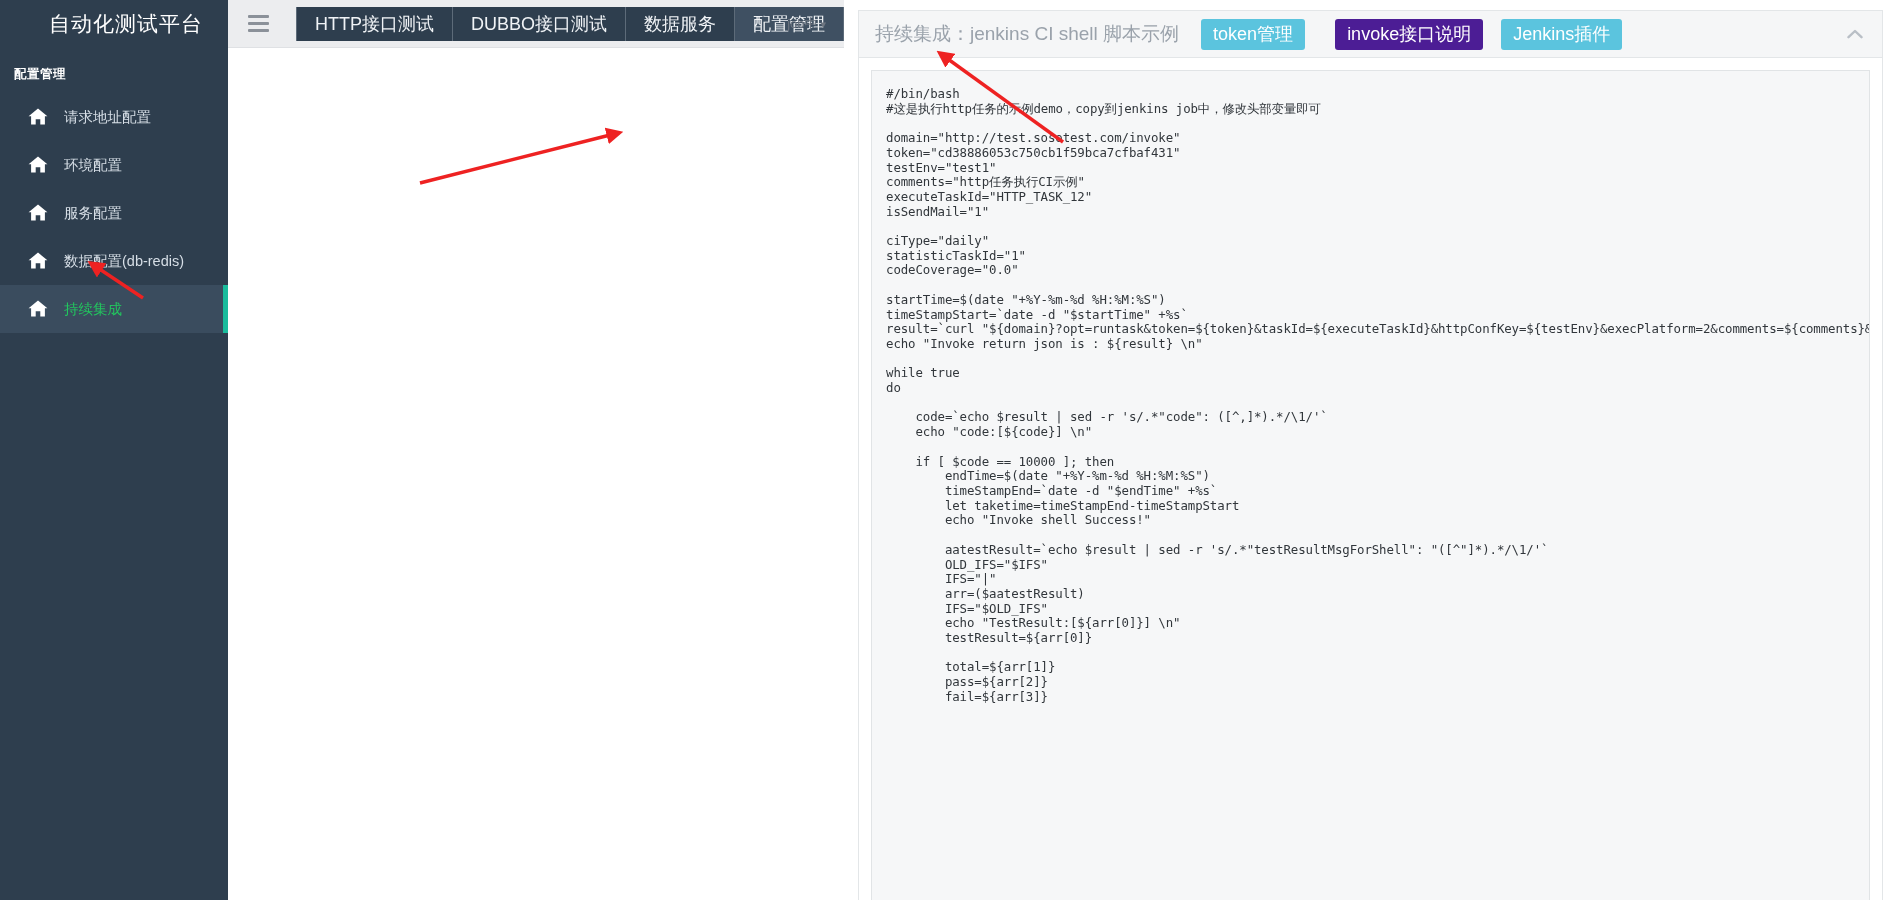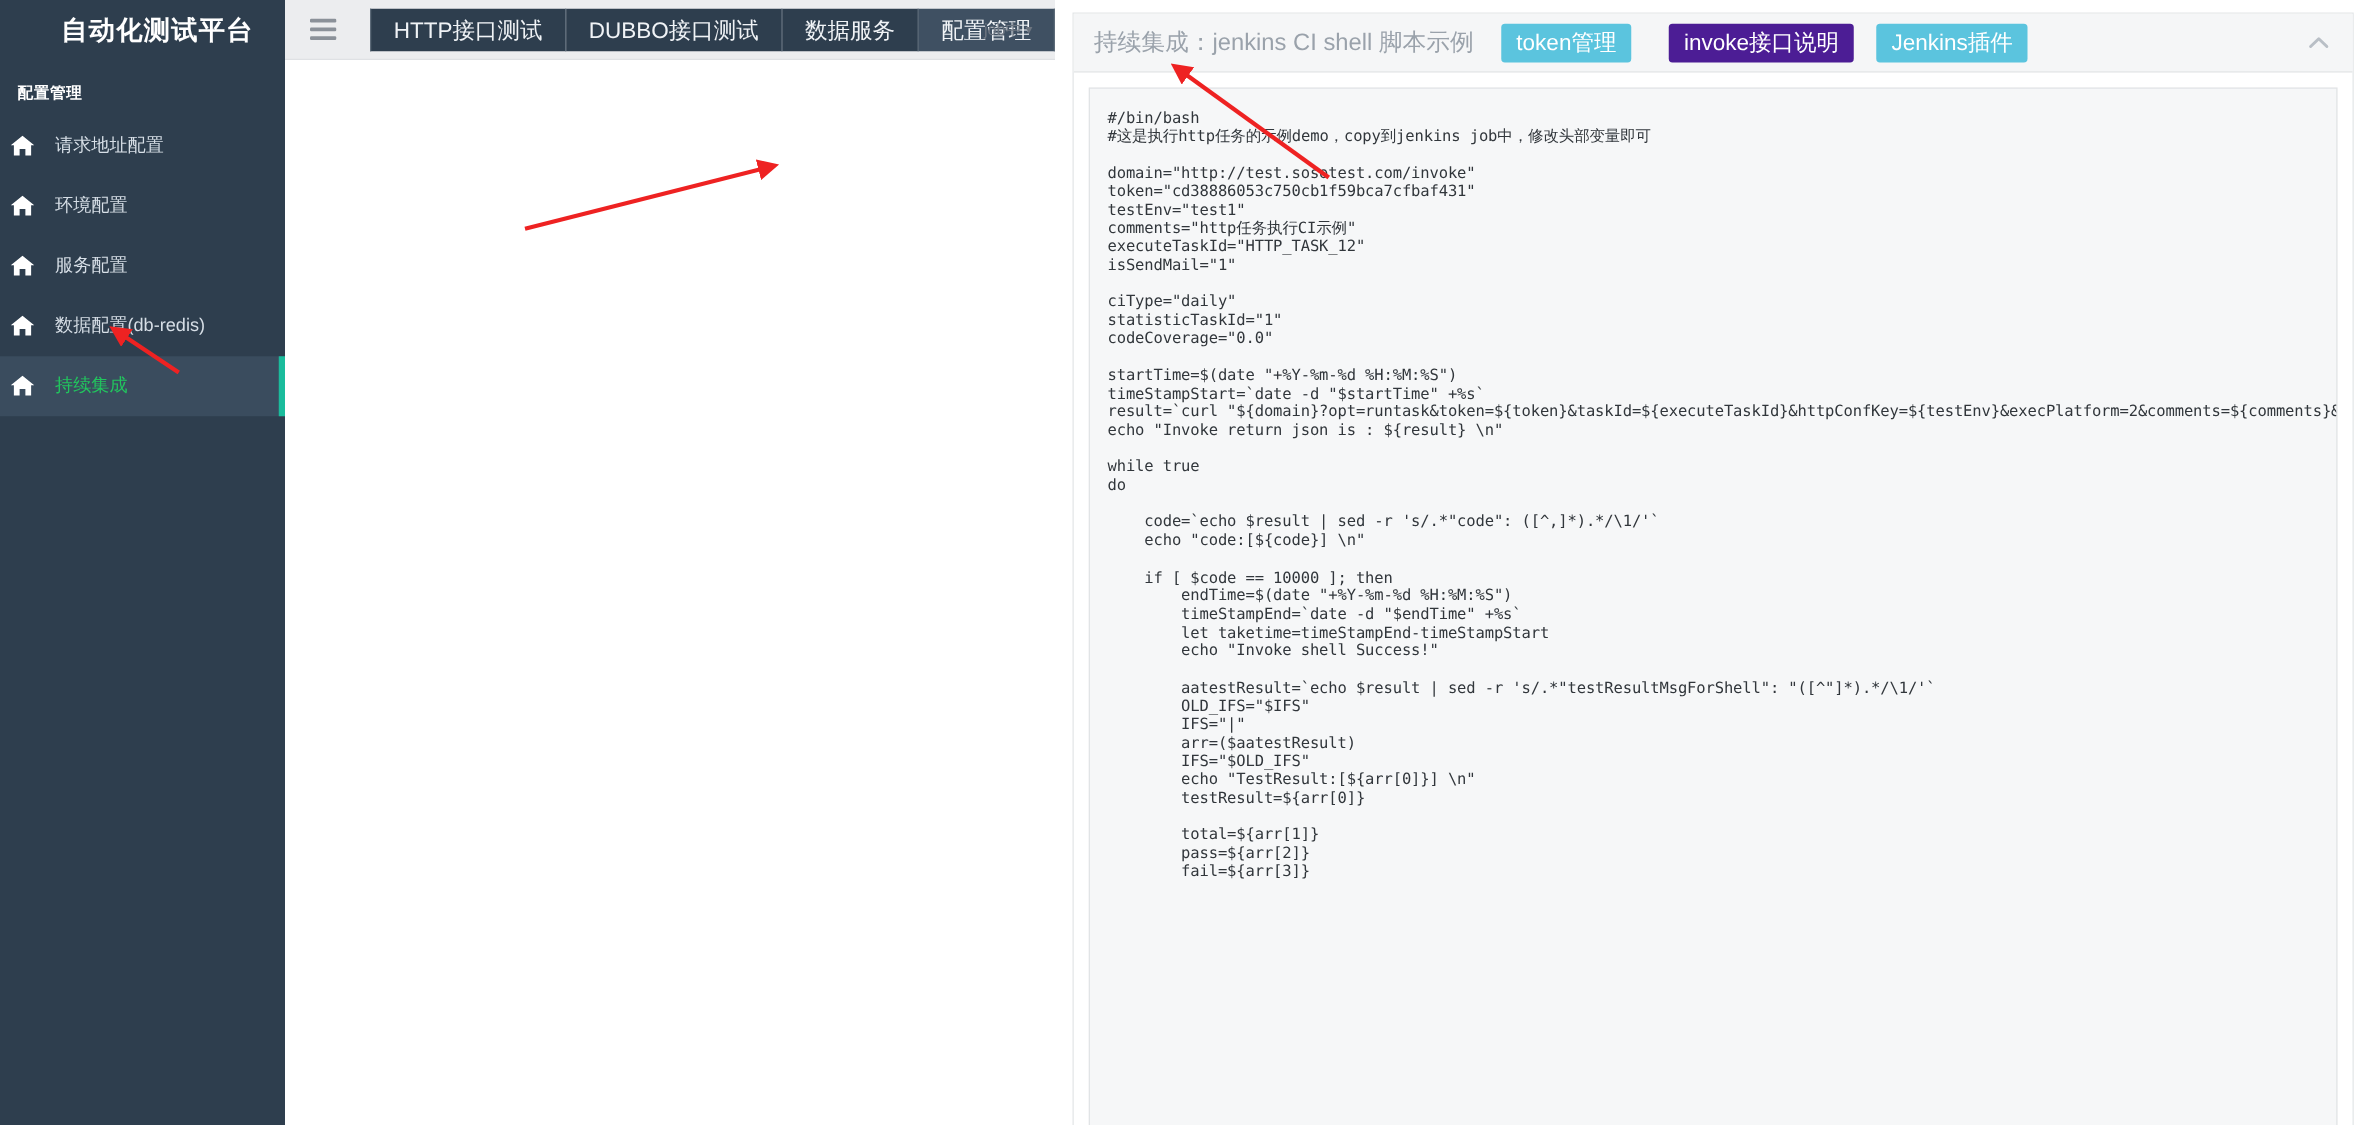--- a/index.html
+++ b/index.html
@@ -23,36 +23,36 @@
     overflow: hidden;
   }
   #brand {
     height: 48px;
     display: flex;
     align-items: center;
     justify-content: center;
     font-size: 21px;
     letter-spacing: 1px;
     color: #ffffff;
-    font-weight: 700;
+    font-weight: 400;
     margin-left: 24px;
   }
   #sidebar-section-title {
     font-size: 12.5px;
     font-weight: bold;
     color: #ffffff;
     padding: 18px 0 10px 14px;
     letter-spacing: .5px;
   }
   .side-item {
     position: relative;
     height: 48px;
     display: flex;
     align-items: center;
-    padding-left: 8px;
+    padding-left: 28px;
     font-size: 14.5px;
     color: #d6dee6;
     cursor: pointer;
     user-select: none;
   }
   .side-item.active { background: #3a4c5e; color: #22c55e; }
   .side-item.active::after {
     content: "";
     position: absolute;
     right: 0; top: 0;

